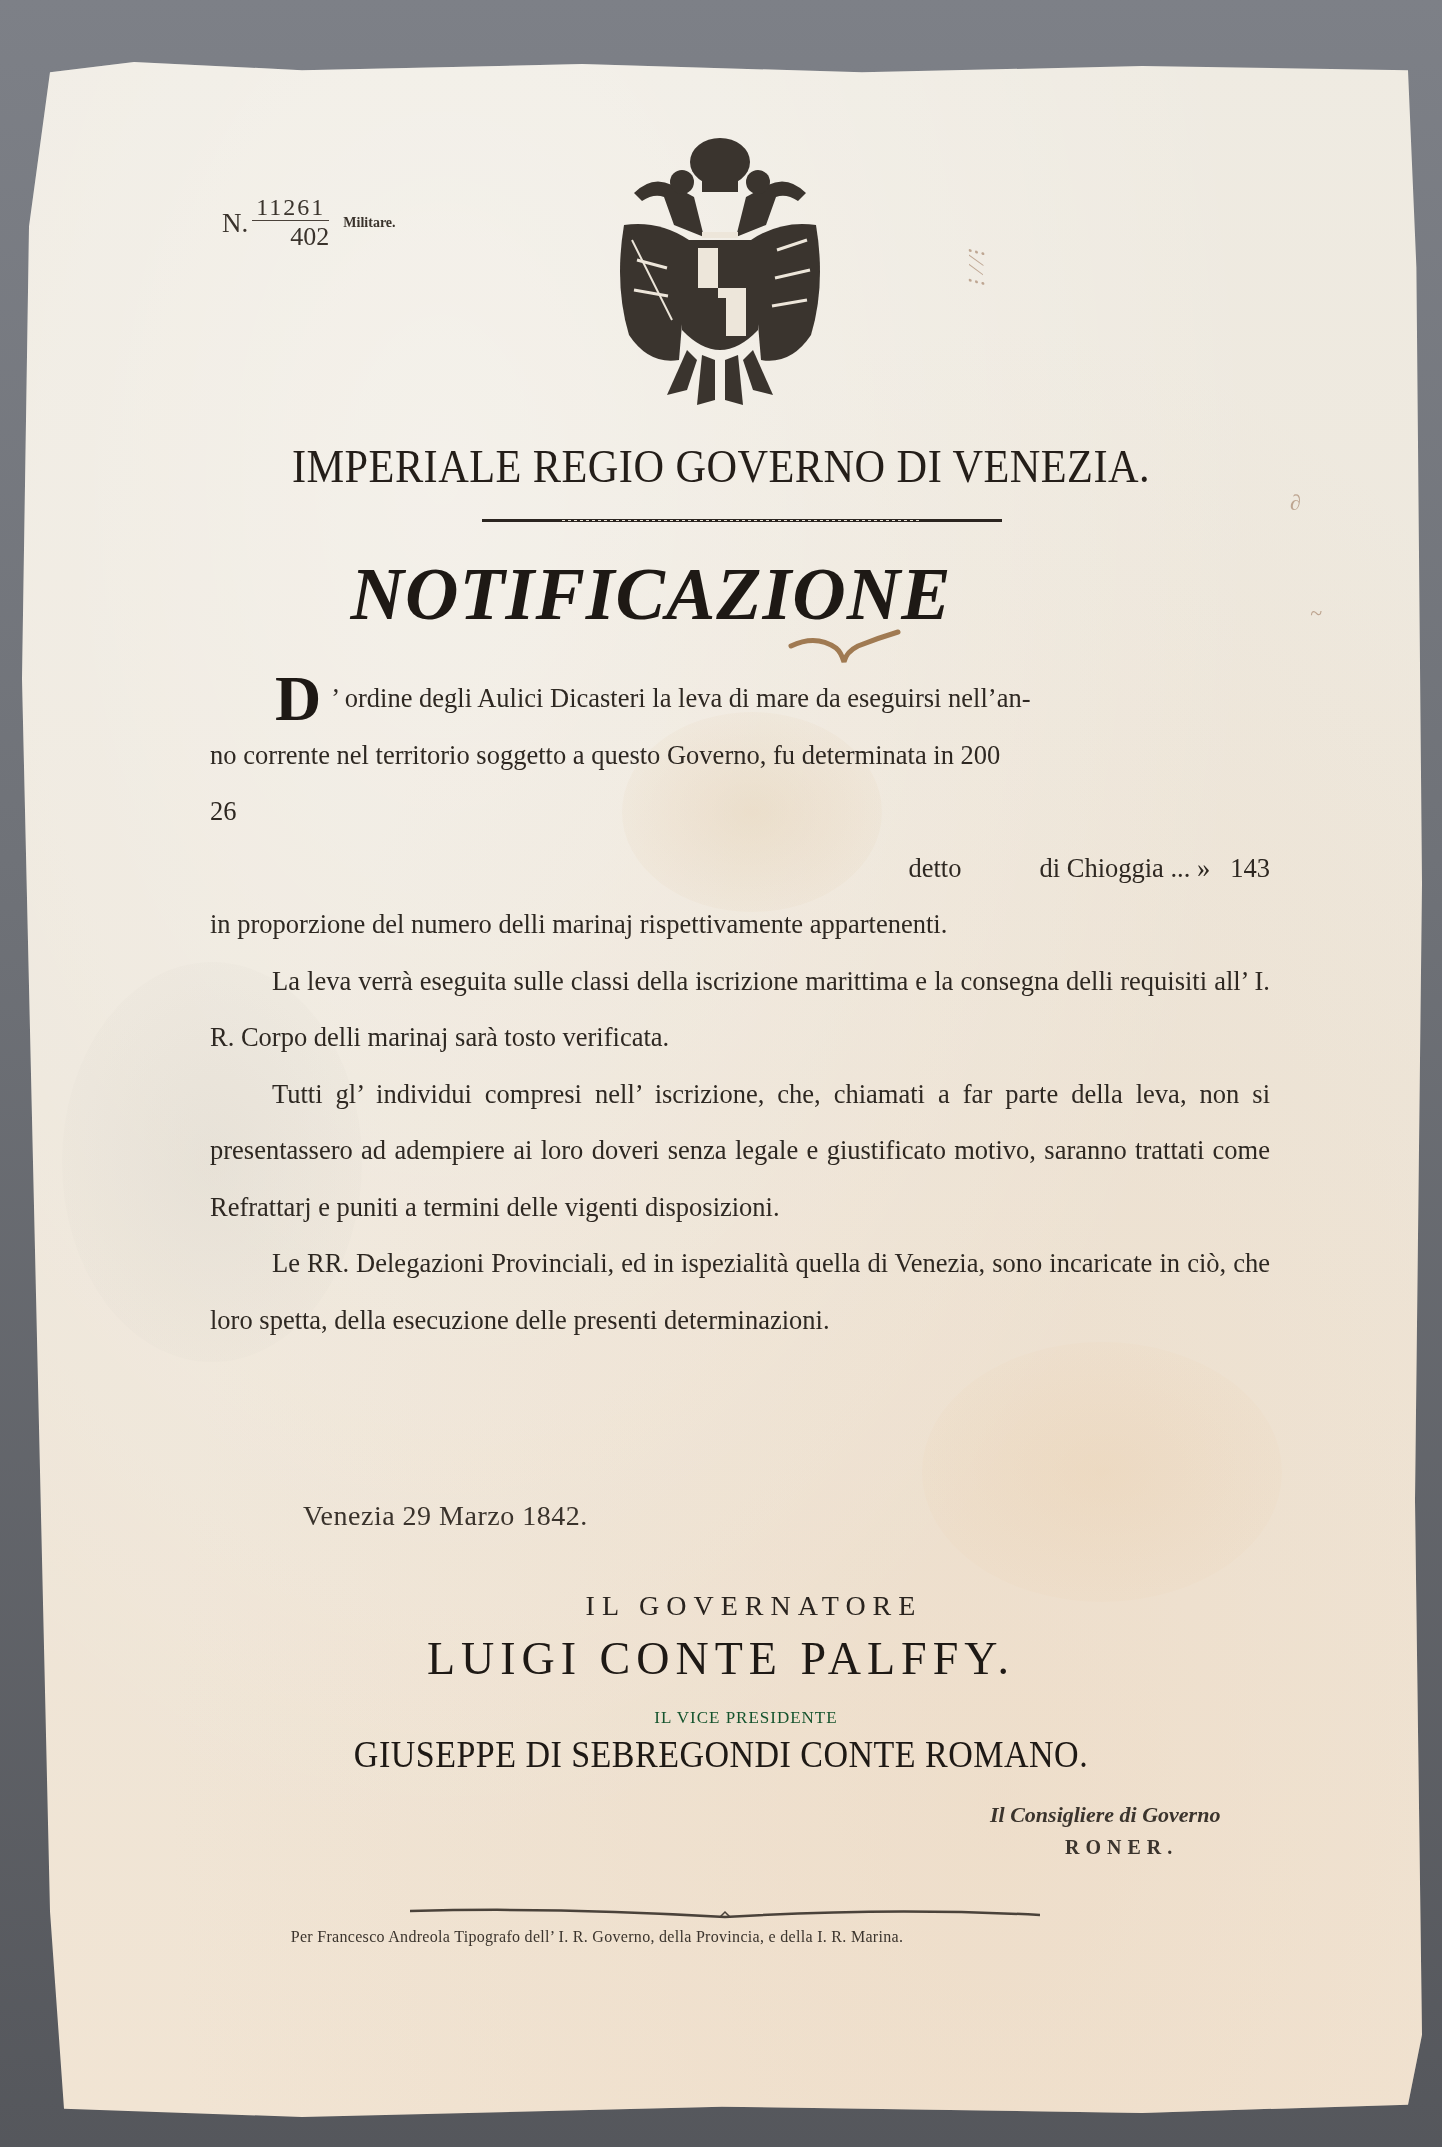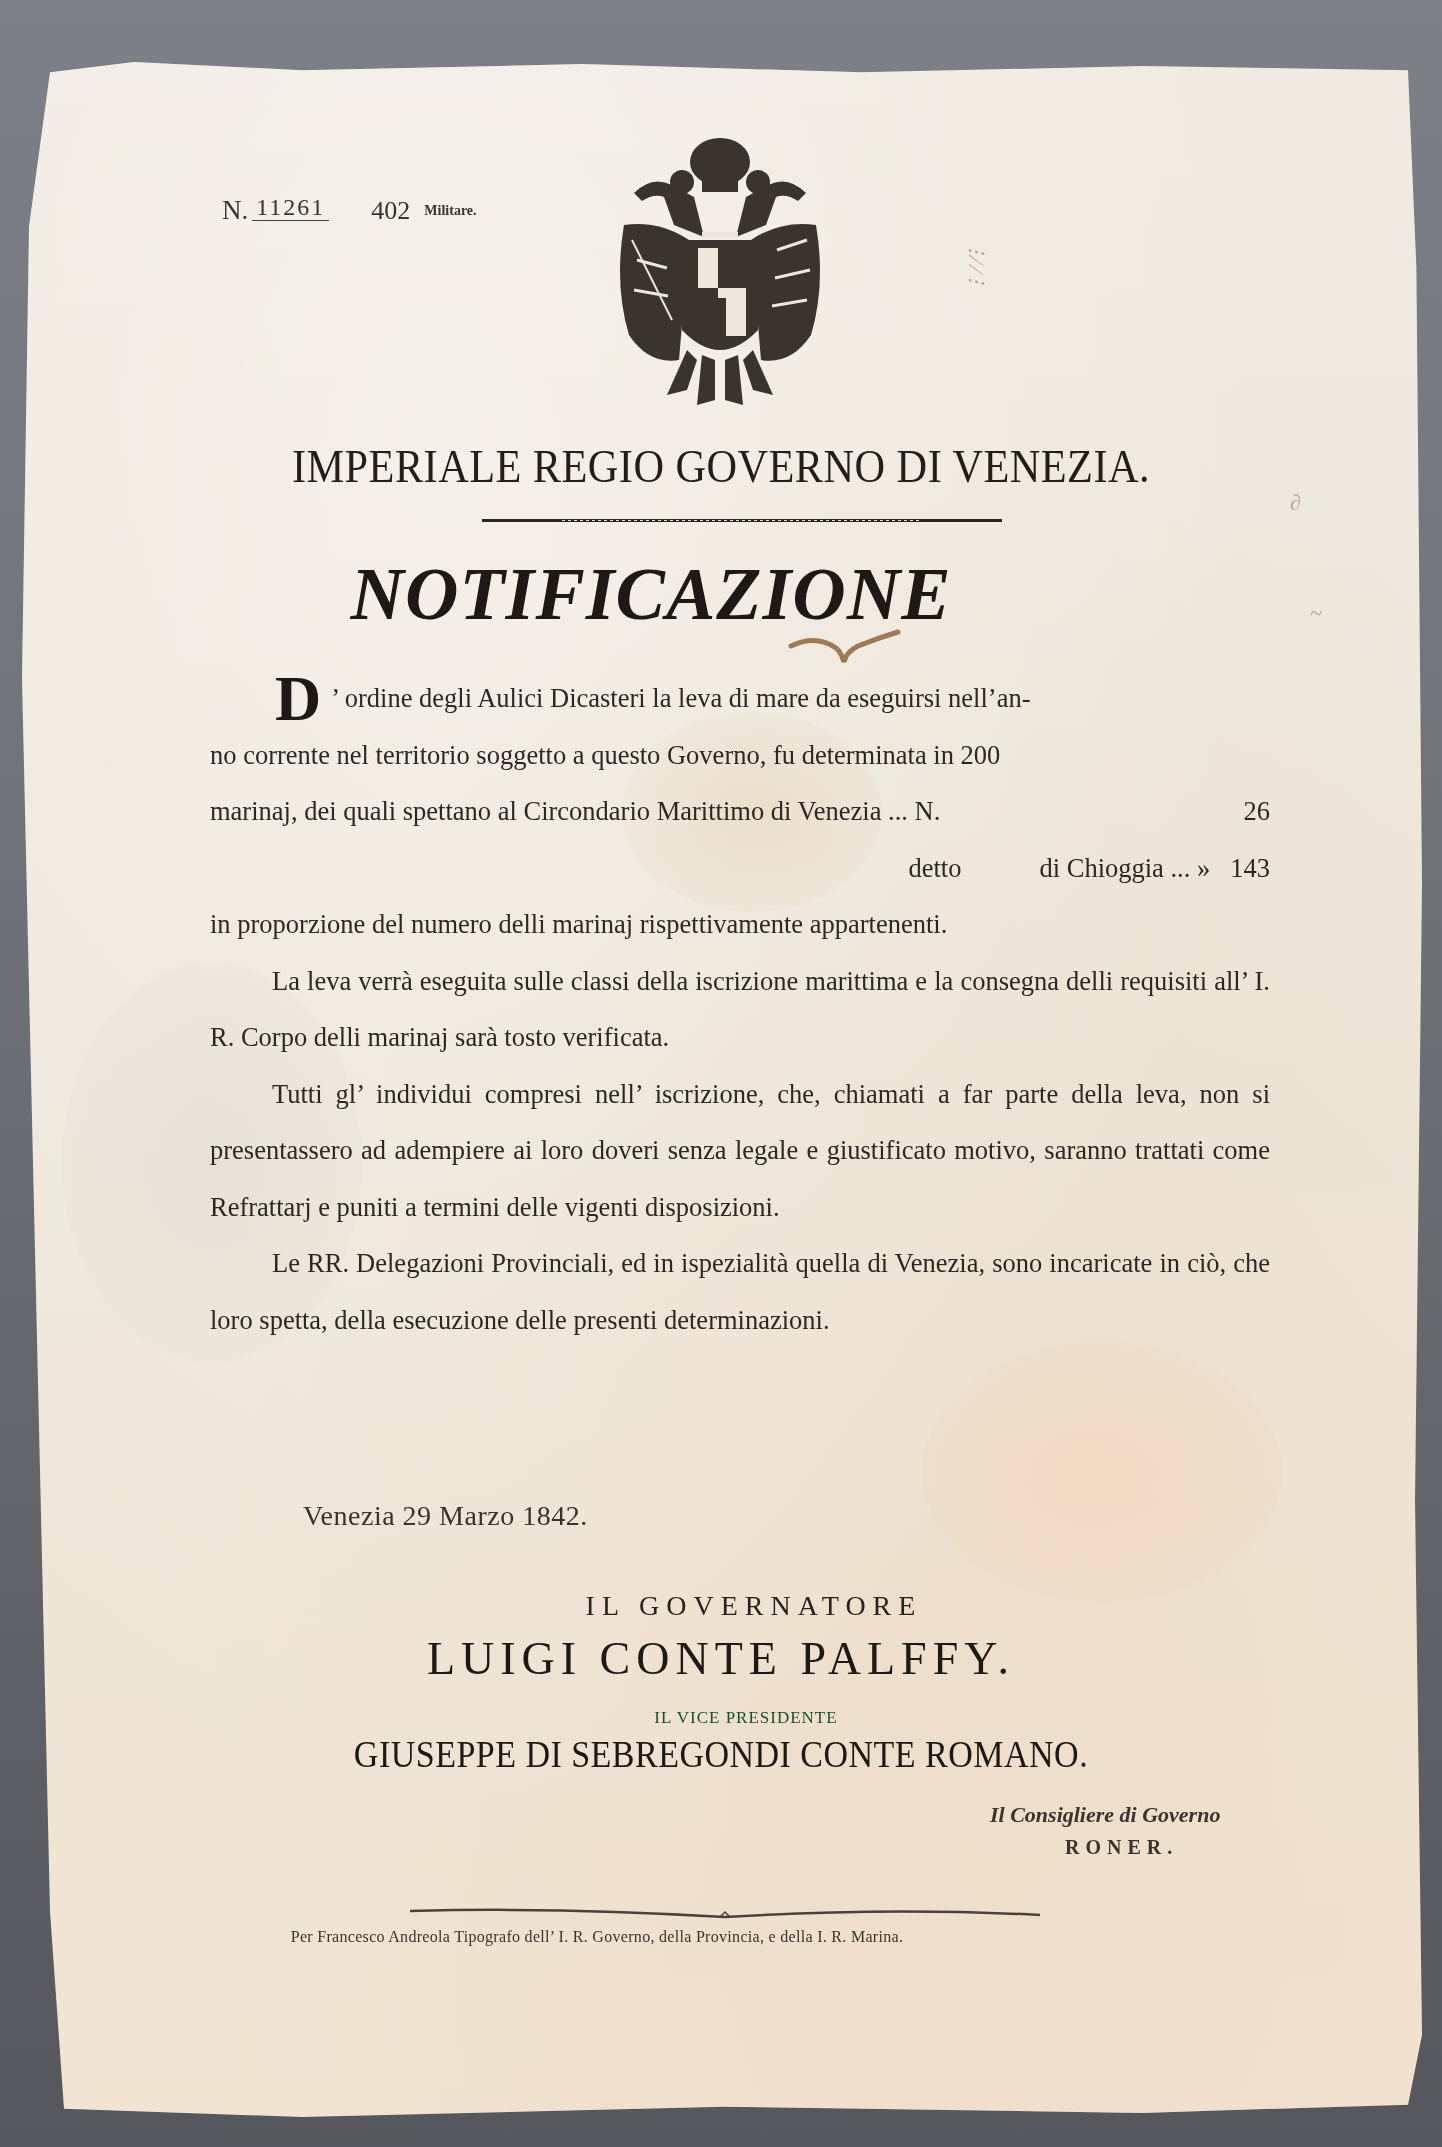--- a/index.html
+++ b/index.html
@@ -15,21 +15,21 @@
       radial-gradient(ellipse at 30% 20%, rgba(255,255,255,0.35), rgba(255,255,255,0) 60%),
       radial-gradient(ellipse at 70% 85%, rgba(236,214,190,0.45), rgba(236,214,190,0) 60%),
       linear-gradient(180deg, #efebe2 0%, #ede6da 50%, #f1e4d3 100%);
     clip-path: polygon(2% 0.5%, 8% 0%, 20% 0.4%, 40% 0.1%, 60% 0.5%, 80% 0.2%, 99% 0.4%, 99.6% 10%, 100% 40%, 99.5% 70%, 100% 96%, 99% 99.4%, 80% 99.8%, 50% 99.5%, 20% 100%, 3% 99.6%, 2% 90%, 1% 60%, 0% 30%, 0.5% 8%);
     box-shadow: 0 0 10px rgba(0,0,0,0.3);
   }
   .abs { position: absolute; }
   .ref-no {
     left: 222px; top: 195px; font-size: 27px; display: flex; align-items: center; color: #3a332c;
   }
-  .ref-no .frac { display: inline-flex; flex-direction: row; align-items: flex-start; margin-left: 4px; gap: 42px; }
+  .ref-no .frac { display: inline-flex; flex-direction: column; align-items: flex-end; margin-left: 4px; }
   .ref-no .num { font-size: 24px; letter-spacing: 2px; border-bottom: 1.5px solid #4a423a; padding: 0 4px 1px; line-height: 1; }
   .ref-no .den { font-size: 26px; line-height: 1.1; padding-top: 2px; }
   .ref-no .mil { font-size: 14px; margin-left: 14px; font-weight: bold; }
   .eagle { left: 602px; top: 130px; width: 236px; height: 280px; }
   .gov-title {
     left: 0; width: 1442px; top: 440px; text-align: center;
     font-size: 46px; letter-spacing: 0.5px; color: #241e19;
     transform: scaleX(0.92);
   }
   .rule { left: 482px; top: 509px; width: 520px; height: 5px; }
@@ -136,21 +136,20 @@
   </svg>
 </div>
 
 <div class="abs body-text">
   <p class="first">
     <span class="dropcap">D</span>
     <span>’ ordine degli Aulici Dicasteri la leva di mare da eseguirsi nell’an-</span>
   </p>
   <p>no corrente nel territorio soggetto a questo Governo, fu determinata in 200</p>
   <div class="row-quota">
-    <span>marinaj, dei quali spettano al Circondario Marittimo di Venezia ... N.</span>
     <span>26</span>
   </div>
   <div class="row-detto">
     <span style="margin-right:78px">detto</span>
     <span style="margin-right:20px">di Chioggia ... »</span>
     <span>143</span>
   </div>
   <p>in proporzione del numero delli marinaj rispettivamente appartenenti.</p>
   <p class="indent">La leva verrà eseguita sulle classi della iscrizione marittima e la consegna delli requisiti all’ I. R. Corpo delli marinaj sarà tosto verificata.</p>
   <p class="indent">Tutti gl’ individui compresi nell’ iscrizione, che, chiamati a far parte della leva, non si presentassero ad adempiere ai loro doveri senza legale e giustificato motivo, saranno trattati come Refrattarj e puniti a termini delle vigenti disposizioni.</p>

